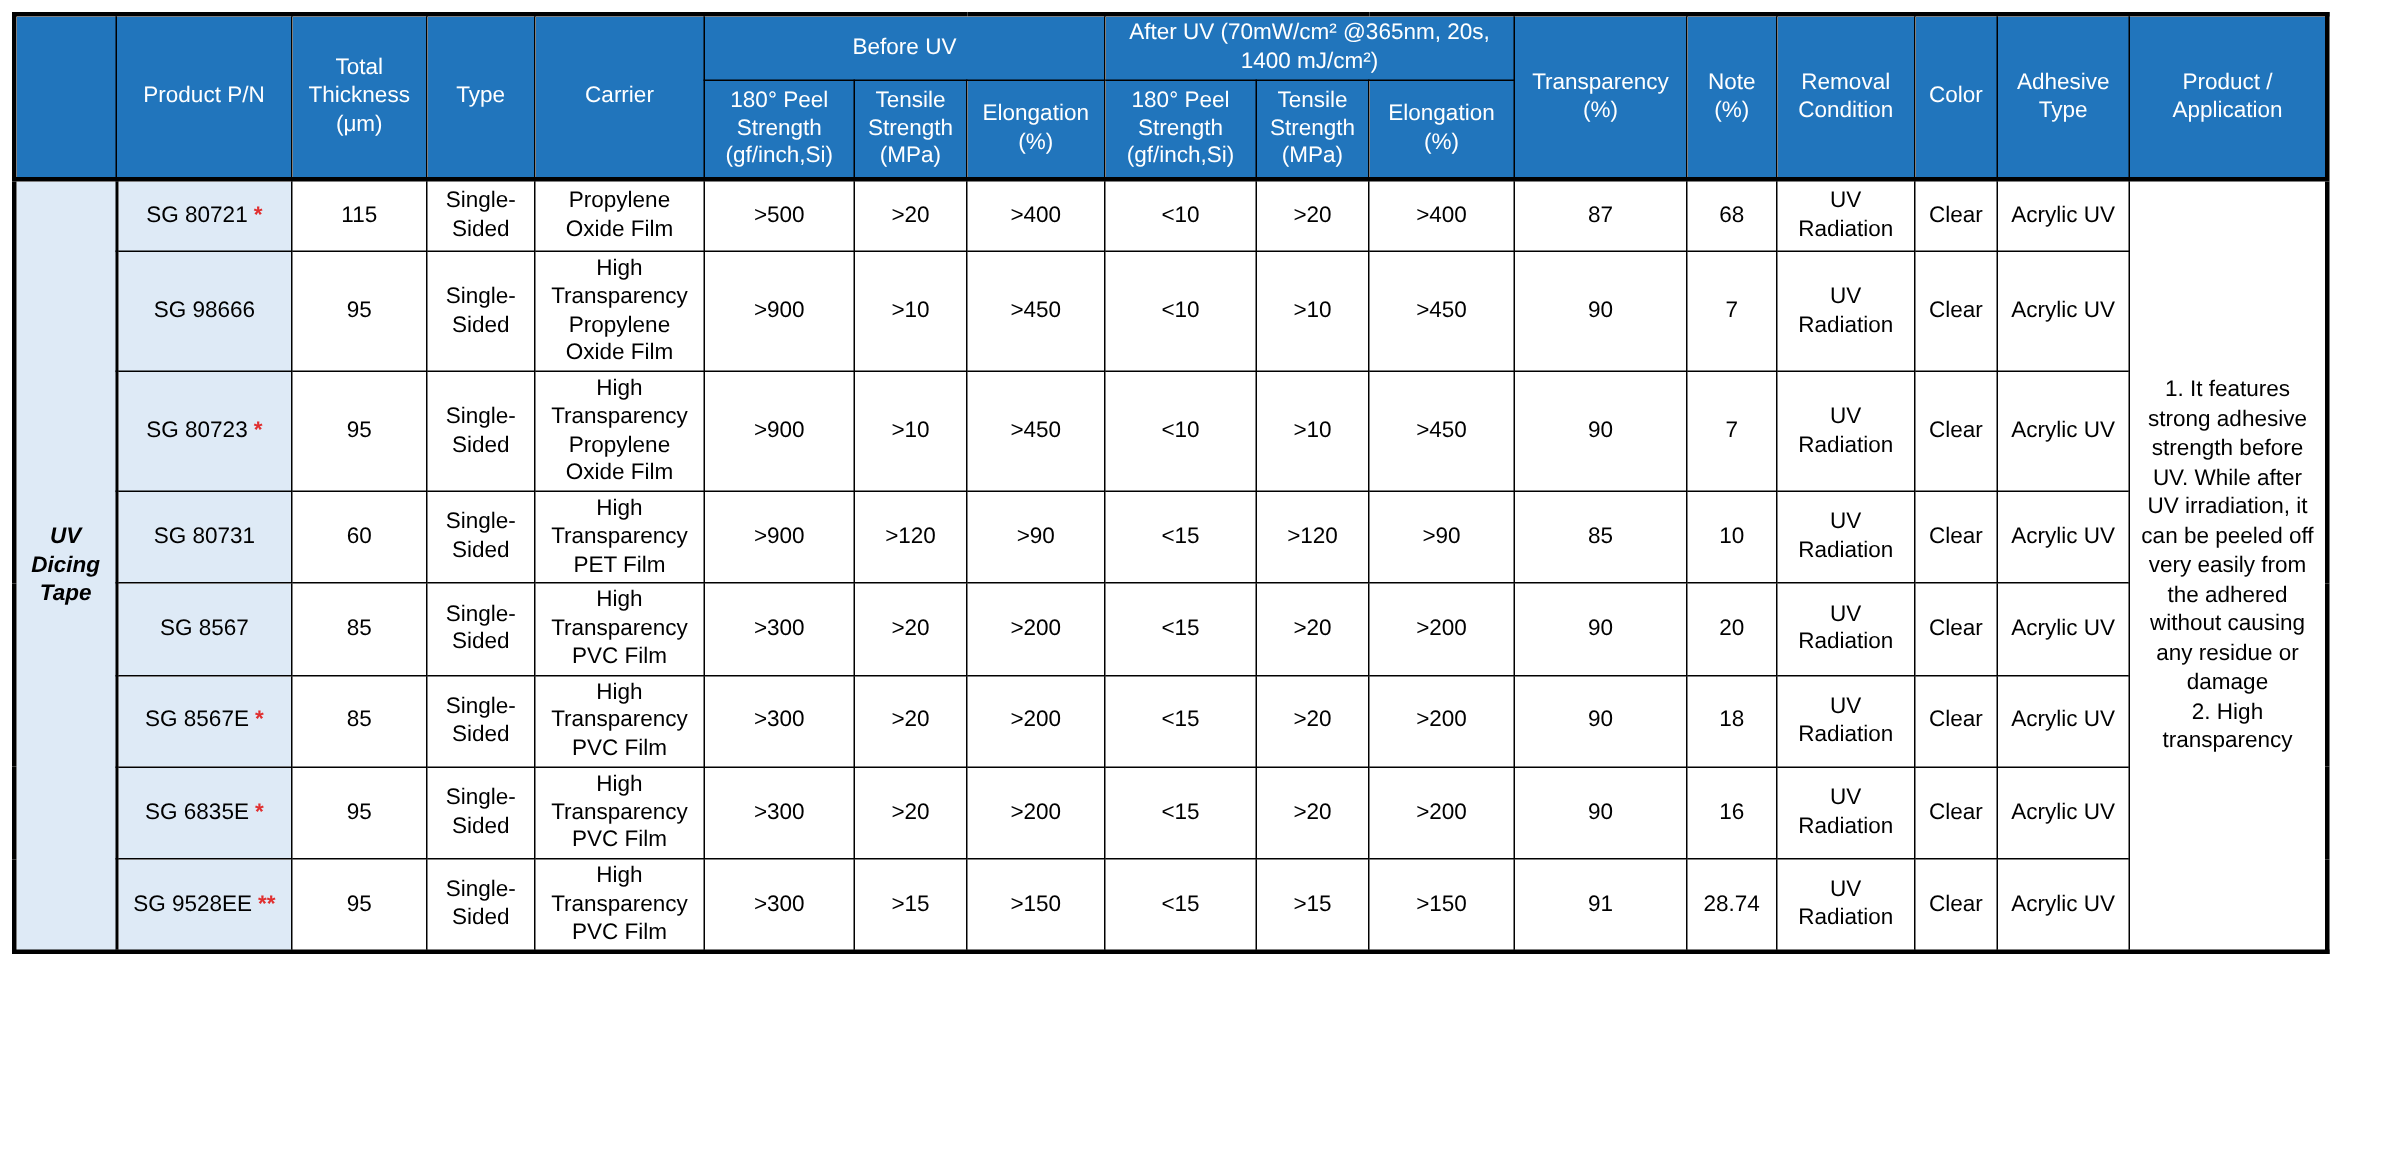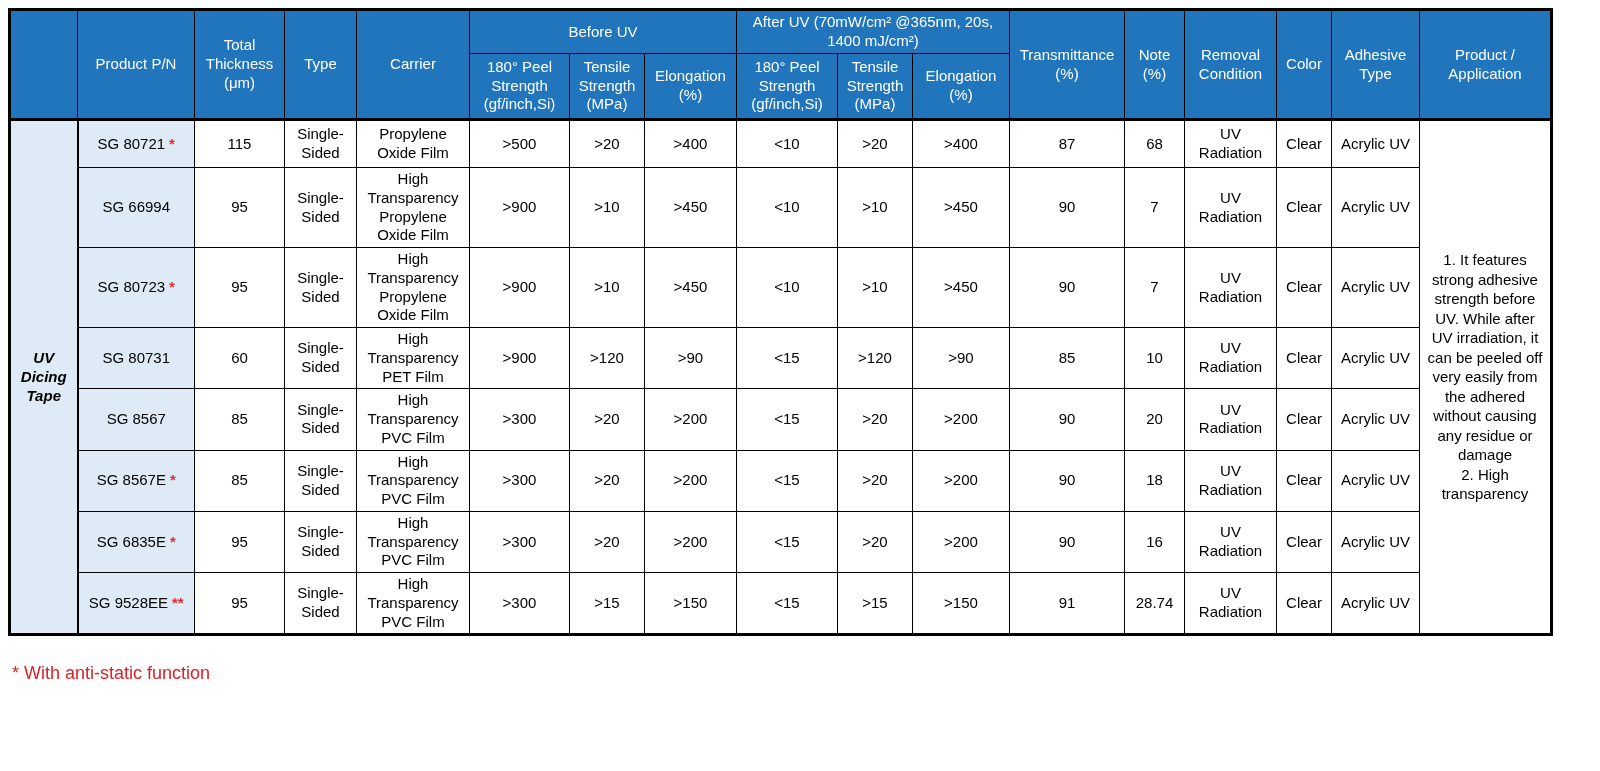--- a/index.html
+++ b/index.html
@@ -83,21 +83,21 @@
     </colgroup>
     <thead>
       <tr class="h-top">
         <th rowspan="2"></th>
         <th rowspan="2">Product P/N</th>
         <th rowspan="2">Total Thickness (μm)</th>
         <th rowspan="2">Type</th>
         <th rowspan="2">Carrier</th>
         <th colspan="3">Before UV</th>
         <th colspan="3">After UV (70mW/cm² @365nm, 20s, 1400 mJ/cm²)</th>
-        <th rowspan="2">Transmittance (%)</th>
+        <th rowspan="2">Transparency (%)</th>
         <th rowspan="2">Note (%)</th>
         <th rowspan="2">Removal Condition</th>
         <th rowspan="2">Color</th>
         <th rowspan="2">Adhesive Type</th>
         <th rowspan="2">Product / Application</th>
       </tr>
       <tr class="h-sub">
         <th>180° Peel Strength (gf/inch,Si)</th>
         <th>Tensile Strength (MPa)</th>
         <th>Elongation (%)</th>
@@ -121,21 +121,21 @@
           <td>&gt;400</td>
           <td>87</td>
           <td>68</td>
           <td>UV Radiation</td>
           <td>Clear</td>
           <td>Acrylic UV</td>
           <td rowspan="8" class="feature-cell">1. It features strong adhesive strength before UV. While after UV irradiation, it can be peeled off very easily from the adhered without causing any residue or damage
 2. High transparency</td>
         </tr>
         <tr>
-          <td class="product-cell"><span>SG 66994</span></td>
+          <td class="product-cell"><span>SG 98666</span></td>
           <td>95</td>
           <td>Single-Sided</td>
           <td>High Transparency Propylene Oxide Film</td>
           <td>&gt;900</td>
           <td>&gt;10</td>
           <td>&gt;450</td>
           <td>&lt;10</td>
           <td>&gt;10</td>
           <td>&gt;450</td>
           <td>90</td>
@@ -243,15 +243,14 @@
           <td>91</td>
           <td>28.74</td>
           <td>UV Radiation</td>
           <td>Clear</td>
           <td>Acrylic UV</td>
         </tr>
       </tbody>
   </table>
 
   <div class="notes">
-    <div class="note">* With anti-static function</div>
   </div>
 </div>
 
 </body></html>

